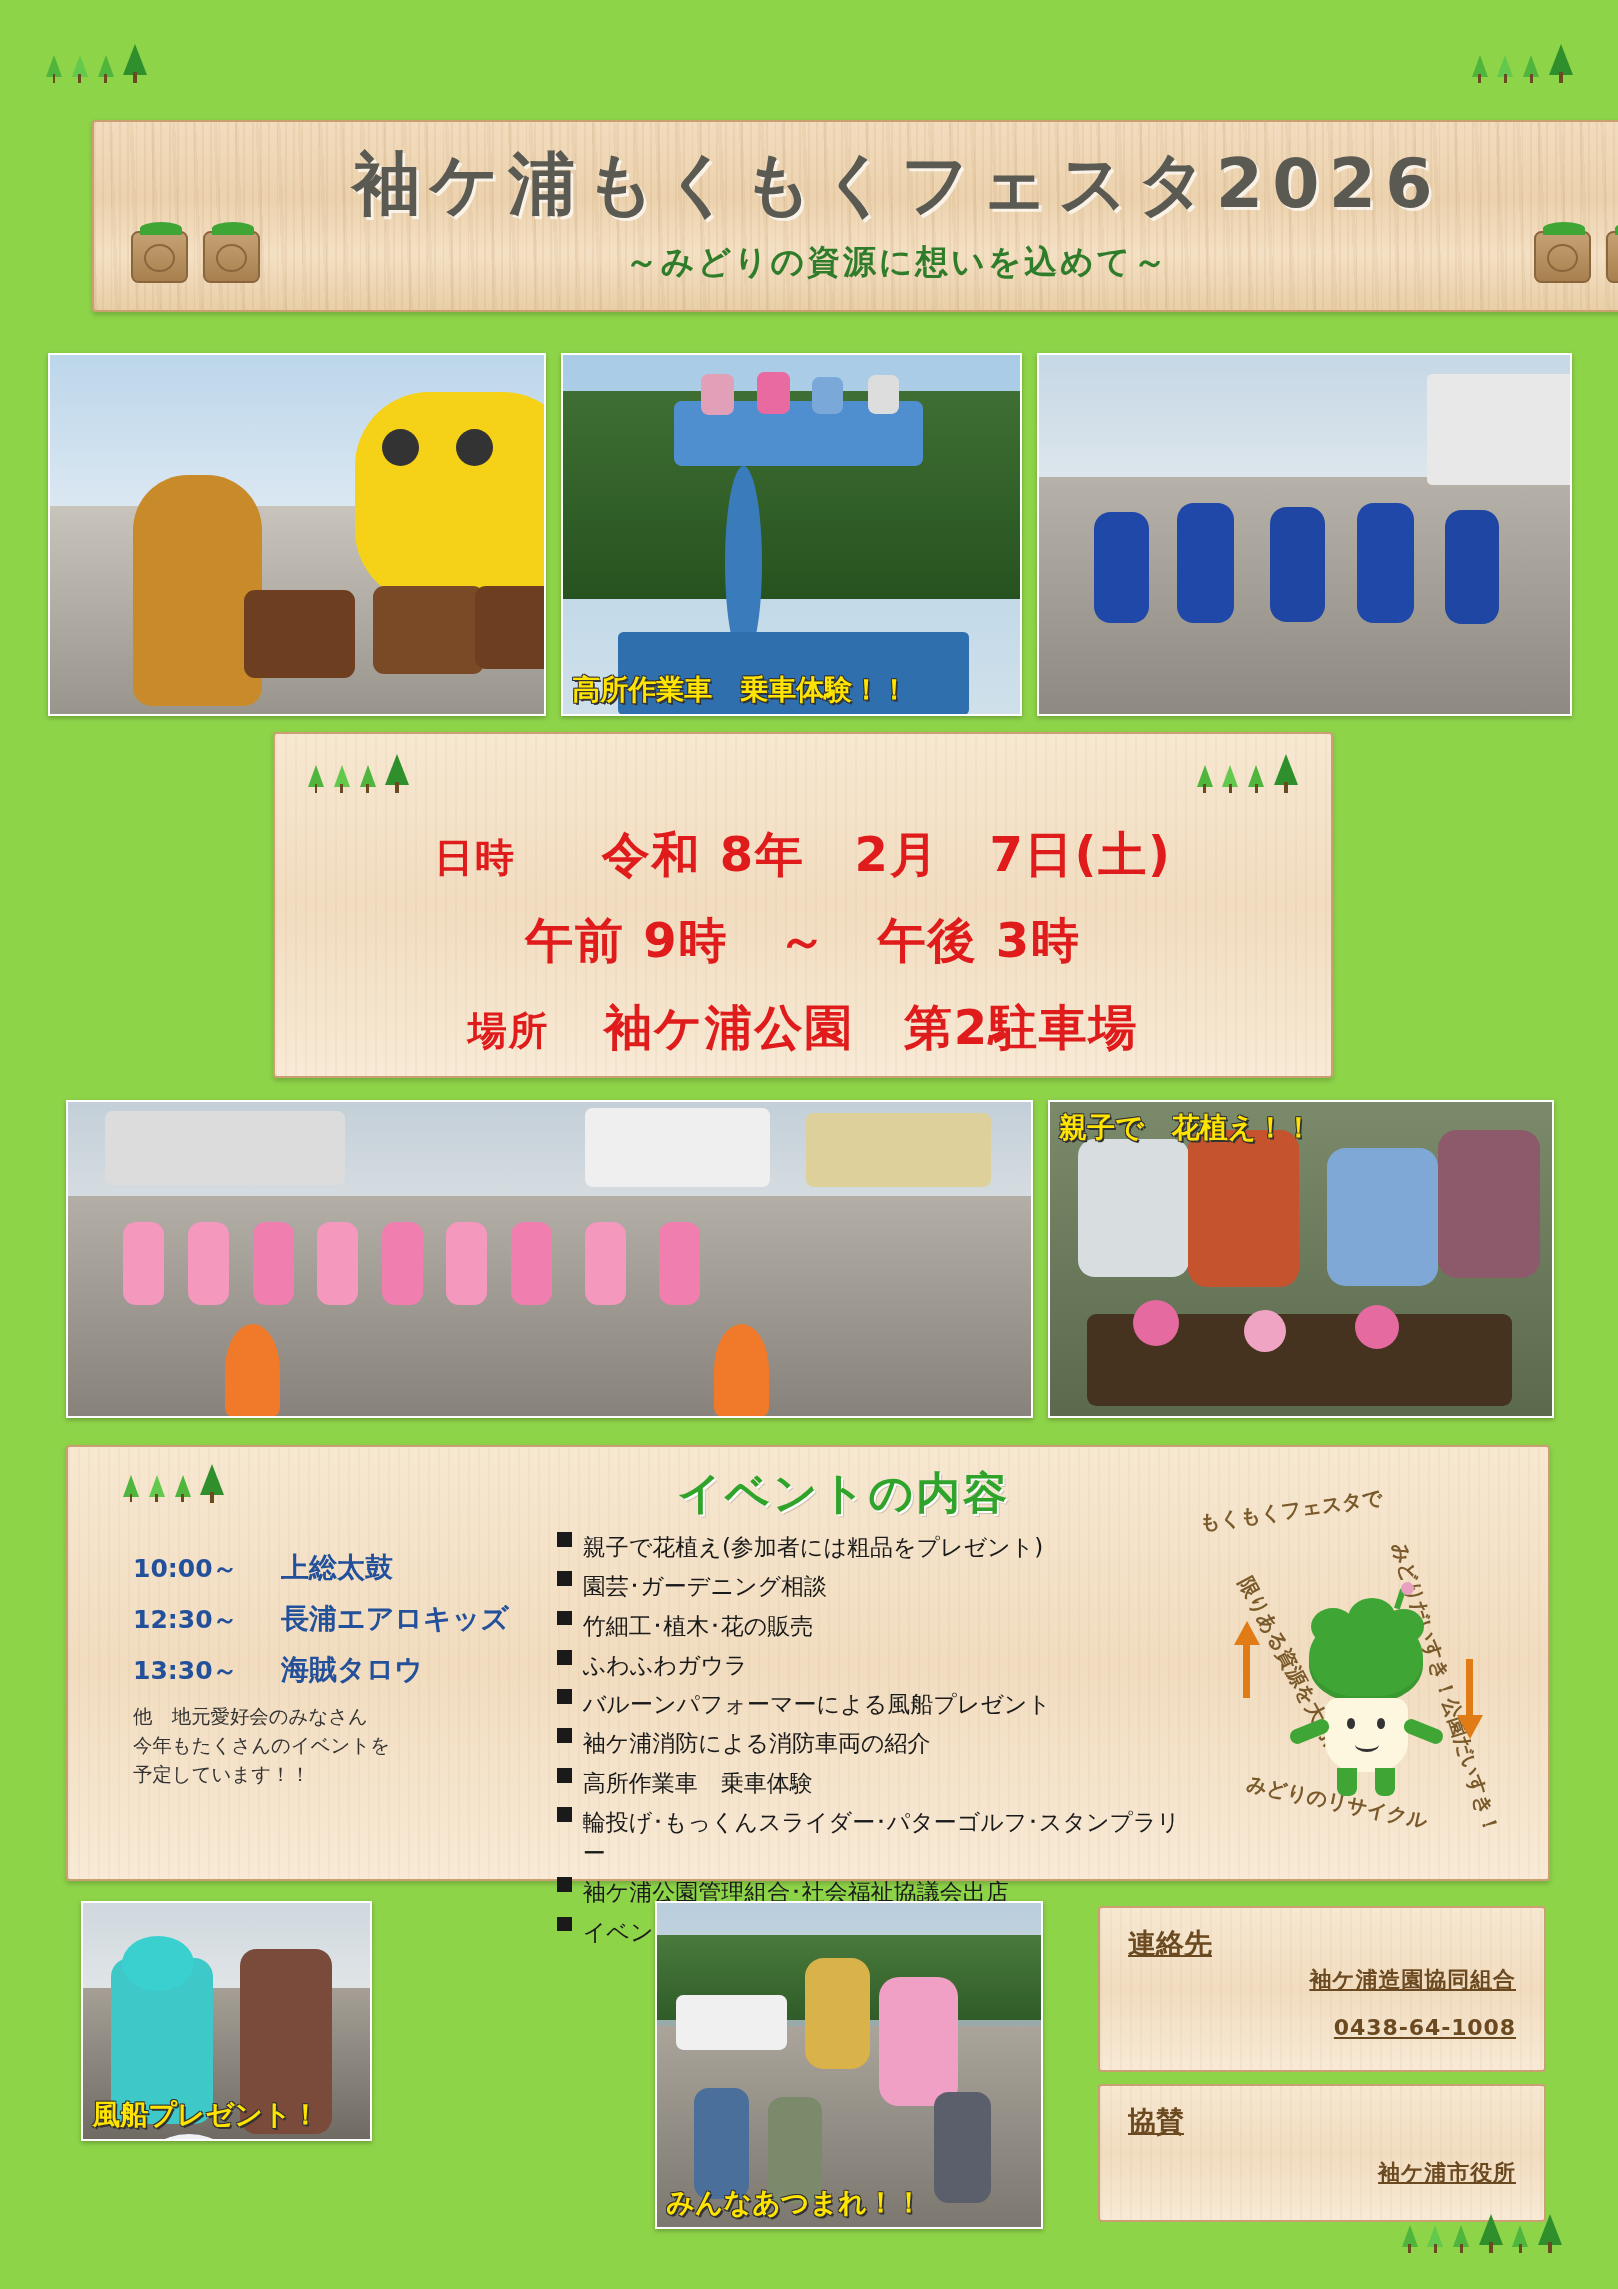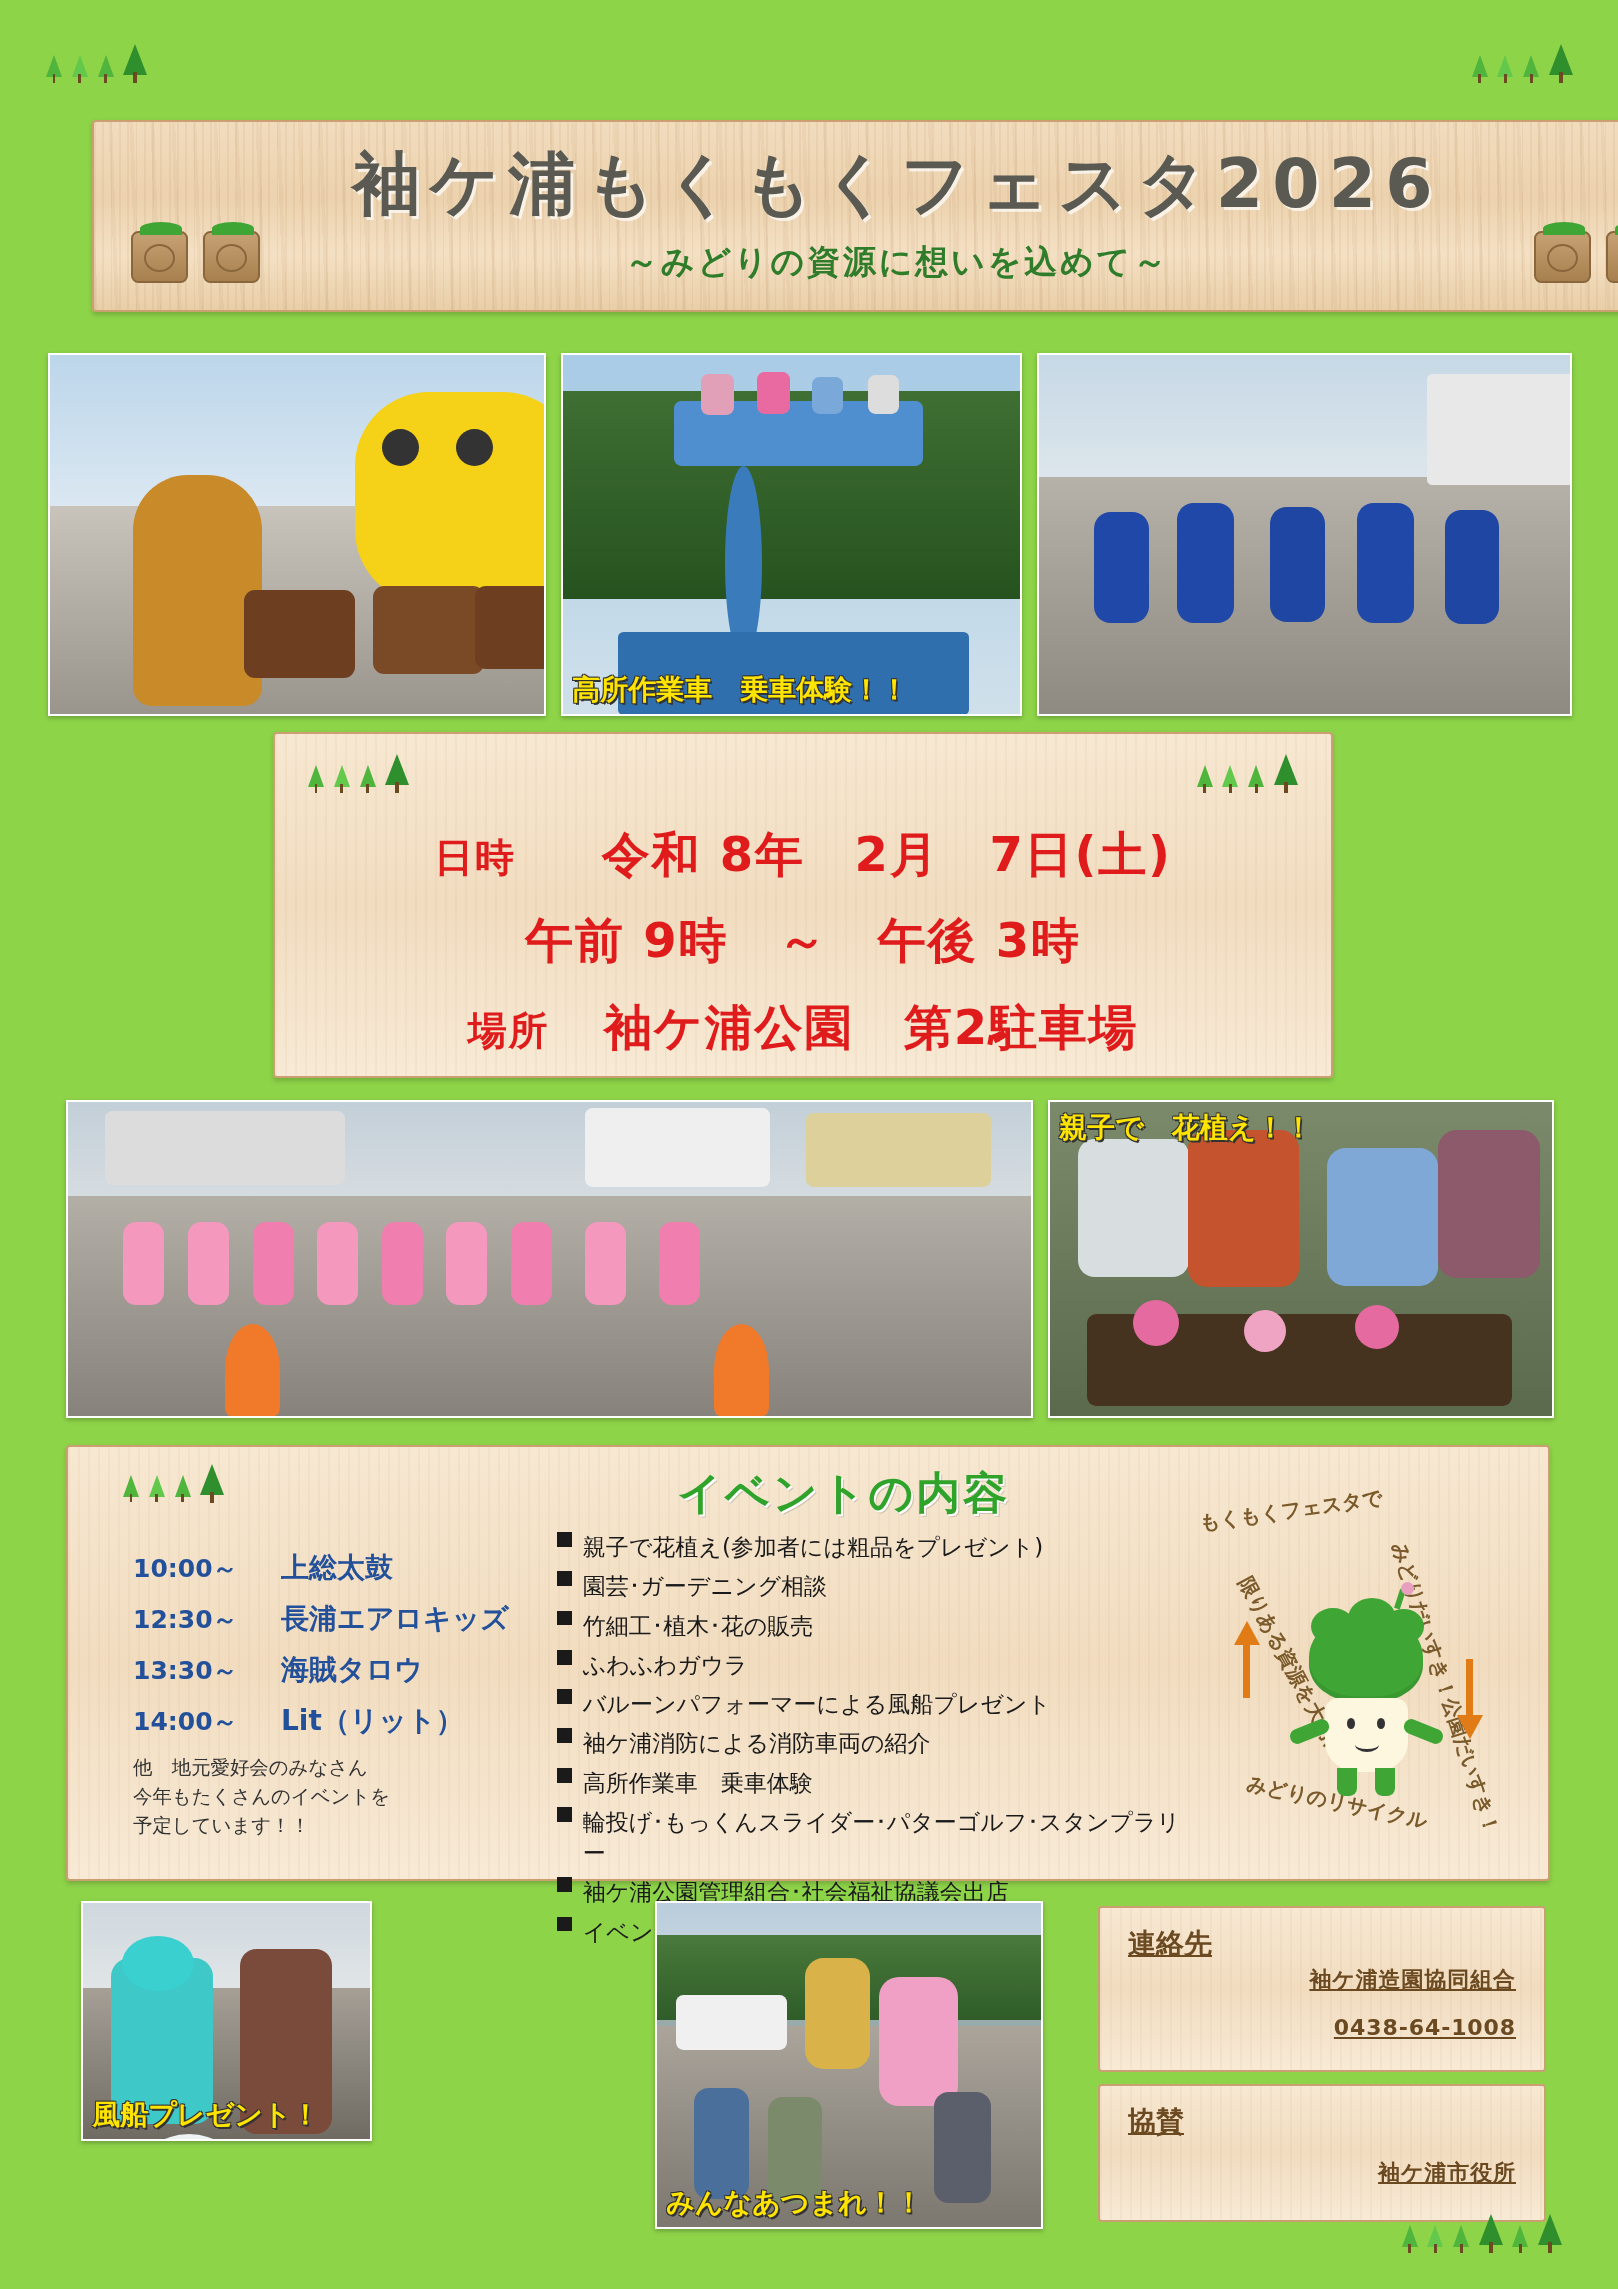--- a/index.html
+++ b/index.html
@@ -536,24 +536,20 @@
         <span class="sched-name">上総太鼓</span>
       </div>
       <div class="sched-row">
         <span class="sched-time">12:30～</span>
         <span class="sched-name">長浦エアロキッズ</span>
       </div>
       <div class="sched-row">
         <span class="sched-time">13:30～</span>
         <span class="sched-name">海賊タロウ</span>
       </div>
-      <div class="sched-row">
-        <span class="sched-time">14:00～</span>
-        <span class="sched-name">Lit（リット）</span>
-      </div>
       <div class="sched-note">
         <div>他　地元愛好会のみなさん</div>
         <div>今年もたくさんのイベントを</div>
         <div>予定しています！！</div>
       </div>
     </div>
 
     <div id="event-list">
       <div class="ev-item">
           <span class="ev-bullet"></span>

